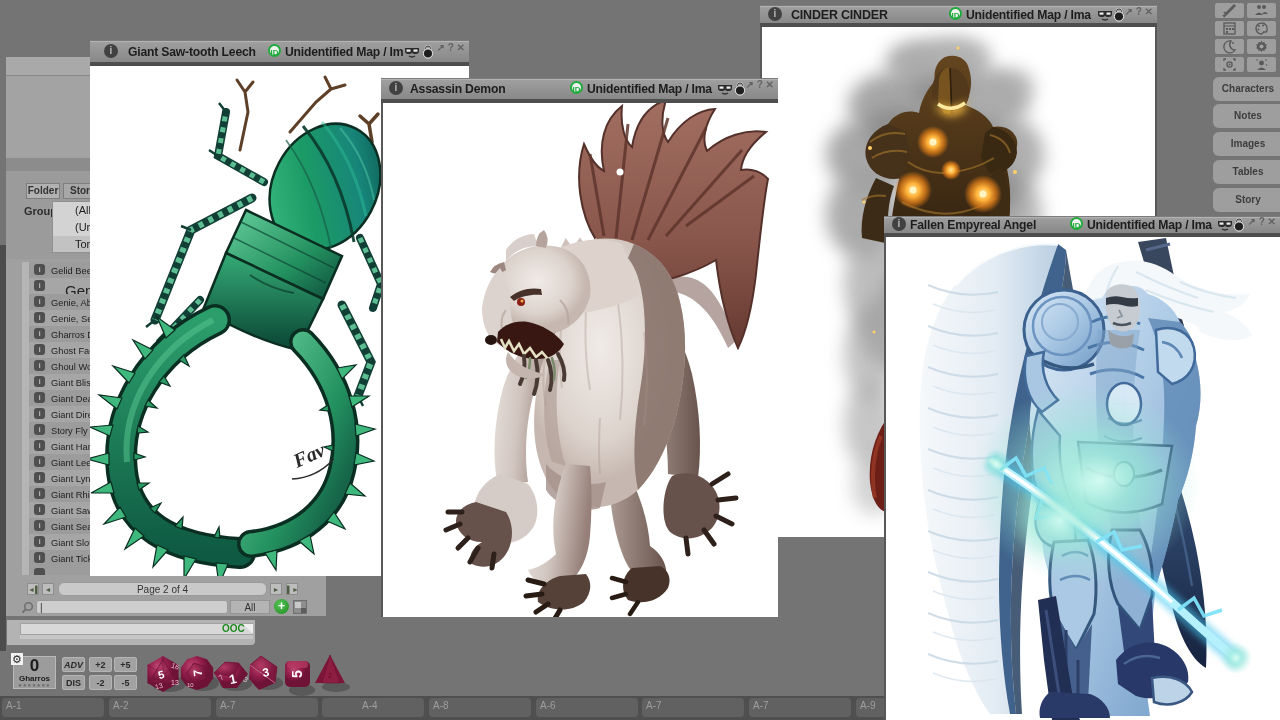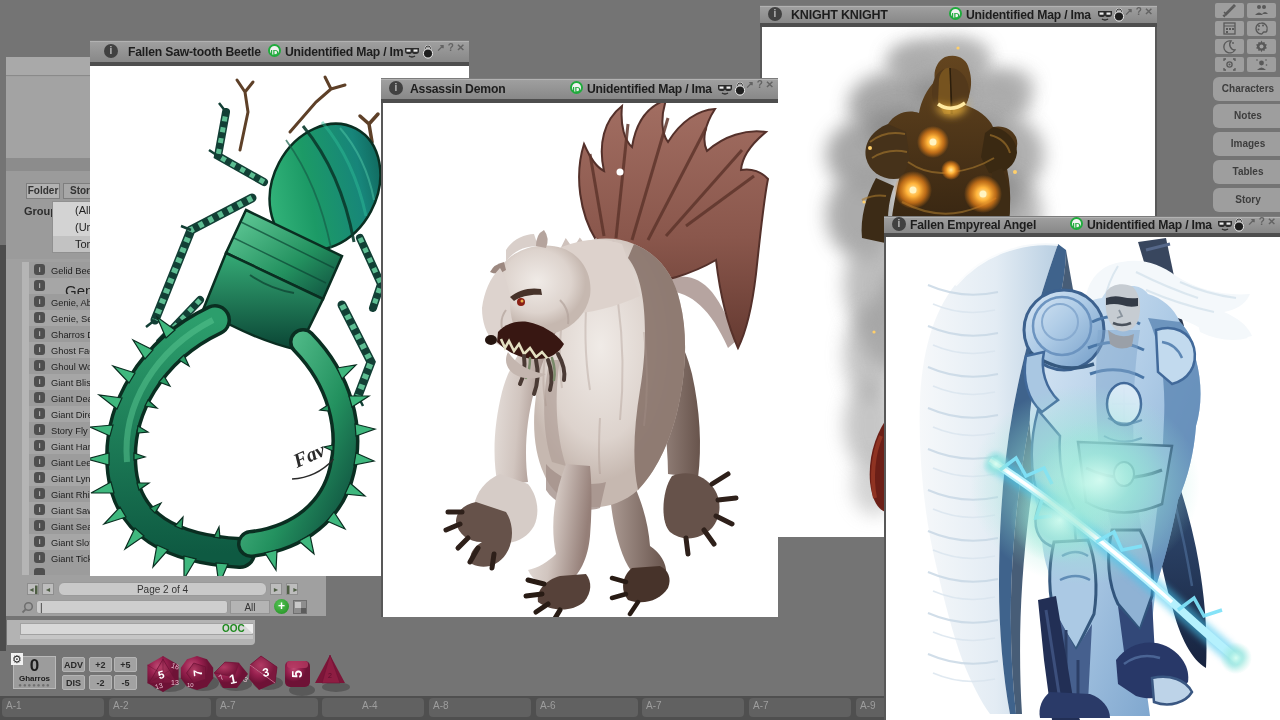--- a/index.html
+++ b/index.html
@@ -144,21 +144,21 @@
   <div class="abs" style="left:215px; top:3px; font-size:10px; font-weight:bold; color:#1f8a1f;">OOC</div>
   <div class="abs" style="left:236px; top:4px; width:0; height:0; border-left:10px solid transparent; border-top:10px solid #efefef;"></div>
 </div>
 
 <div class="abs" style="left:11px; top:653px; width:12px; height:12px; background:#f2f2f2; color:#2a2a2a; font-size:11px; line-height:12px; text-align:center; z-index:30;">⚙</div>
 <div class="abs" style="left:13px; top:656px; width:43px; height:33px; background:#9c9c9c; border:1px solid #b9b9b9; z-index:29;">
   <div style="font-size:17px; font-weight:bold; color:#1c1c1c; text-align:center; line-height:17px;">0</div>
   <div style="font-size:8px; font-weight:bold; color:#1c1c1c; text-align:center;">Gharros</div>
   <div style="font-size:6px; color:#6f6f6f; text-align:center; letter-spacing:1px; line-height:5px;">●●●●●●●</div>
 </div>
-<div class="abs btnm" style="left:62px; top:657px;">ADV</div>
+<div class="abs btnm" style="left:62px; top:657px;font-style:italic;">ADV</div>
 <div class="abs btnm" style="left:89px; top:657px;">+2</div>
 <div class="abs btnm" style="left:114px; top:657px;">+5</div>
 <div class="abs btnm" style="left:62px; top:675px;">DIS</div>
 <div class="abs btnm" style="left:89px; top:675px;">-2</div>
 <div class="abs btnm" style="left:114px; top:675px;">-5</div>
 <style>
  .btnm { width:23px; height:15px; background:#a2a2a2; border:1px solid #b5b5b5; border-radius:2px; font-size:9px; font-weight:bold; color:#2a2a2a; text-align:center; line-height:14px; }
  .btnm:nth-of-type(n) {}
 </style>
 
@@ -375,21 +375,21 @@
         <path d="M881 436 C 873 454 871 478 875 498" stroke="#8f3322" stroke-width="4" fill="none"></path>
         <path d="M886 410 C 894 430 896 460 892 490" stroke="#54150f" stroke-width="3" fill="none"></path>
         <circle cx="870" cy="148" r="2" fill="#ffcf6a"></circle>
         <circle cx="1015" cy="172" r="2" fill="#ffcf6a"></circle>
         <circle cx="864" cy="202" r="1.6" fill="#ffcf6a"></circle>
         <circle cx="1010" cy="252" r="1.6" fill="#ffcf6a"></circle>
         <circle cx="874" cy="332" r="1.6" fill="#ffcf6a"></circle>
         <circle cx="958" cy="48" r="1.6" fill="#ffcf6a"></circle>
       </svg></div>
   <div class="info" style="left:8px; top:2px;">i</div>
-  <div class="wtitle" style="left:31px; top:3px; font-size:12.5px;">KNIGHT KNIGHT</div>
+  <div class="wtitle" style="left:31px; top:3px; font-size:12.5px;">CINDER CINDER</div>
   <div class="idb" style="left:189px; top:2px;">ID</div>
   <div class="wtitle" style="left:206px; top:3px;">Unidentified Map / Ima</div>
     <svg class="abs" style="left:337px; top:3px;" width="16" height="13" viewBox="0 0 16 13">
       <path d="M1 3 h14 v3 a3 3 0 0 1 -3 3 h-2 a2.5 2.5 0 0 1 -2 -1.4 a2.5 2.5 0 0 1 -2 1.4 h-2 a3 3 0 0 1 -3 -3 Z" fill="#2b2b2b"></path>
       <rect x="2.5" y="4.5" width="4" height="2.2" fill="#efefef"></rect>
       <rect x="9.5" y="4.5" width="4" height="2.2" fill="#efefef"></rect>
       <path d="M5 11 q3 2 6 0" stroke="#2b2b2b" stroke-width="1.4" fill="none"></path>
     </svg>
     <svg class="abs" style="left:353px; top:2px;" width="12" height="15" viewBox="0 0 12 15">
       <path d="M3.5 6 V4.5 a2.5 2.5 0 0 1 5 0 V6" stroke="#e8e8e8" stroke-width="1.6" fill="none"></path>
@@ -480,21 +480,21 @@
         <polygon points="137,483 149,483 139,490" fill="#2a9a64" stroke="#0a2e21" stroke-width="1.2"></polygon>
         <polygon points="150,508 161,503 155,513" fill="#2a9a64" stroke="#0a2e21" stroke-width="1.2"></polygon>
         <polygon points="175,526 183,517 182,529" fill="#2a9a64" stroke="#0a2e21" stroke-width="1.2"></polygon>
         <polygon points="214,537 219,527 220,538" fill="#2a9a64" stroke="#0a2e21" stroke-width="1.2"></polygon>
         <polygon points="328,405 320,410 329,411" fill="#2a9a64" stroke="#0a2e21" stroke-width="1.2"></polygon>
         <polygon points="333,445 324,447 333,451" fill="#2a9a64" stroke="#0a2e21" stroke-width="1.2"></polygon>
         <text x="297" y="468" font-size="20" font-style="italic" font-weight="bold" fill="#2a2a2a" transform="rotate(-24 297 468)" font-family="Liberation Serif">Fav</text>
         <path d="M288 476 q 22 9 46 -1" stroke="#2a2a2a" stroke-width="1.5" fill="none" transform="rotate(-24 297 468)"></path>
       </svg></div>
   <div class="info" style="left:14px; top:4px;">i</div>
-  <div class="wtitle" style="left:38px; top:5px;">Fallen Saw-tooth Beetle</div>
+  <div class="wtitle" style="left:38px; top:5px;">Giant Saw-tooth Leech</div>
   <div class="idb" style="left:178px; top:4px;">ID</div>
   <div class="wtitle" style="left:195px; top:5px;">Unidentified Map / Im</div>
     <svg class="abs" style="left:314px; top:5px;" width="16" height="13" viewBox="0 0 16 13">
       <path d="M1 3 h14 v3 a3 3 0 0 1 -3 3 h-2 a2.5 2.5 0 0 1 -2 -1.4 a2.5 2.5 0 0 1 -2 1.4 h-2 a3 3 0 0 1 -3 -3 Z" fill="#2b2b2b"></path>
       <rect x="2.5" y="4.5" width="4" height="2.2" fill="#efefef"></rect>
       <rect x="9.5" y="4.5" width="4" height="2.2" fill="#efefef"></rect>
       <path d="M5 11 q3 2 6 0" stroke="#2b2b2b" stroke-width="1.4" fill="none"></path>
     </svg>
     <svg class="abs" style="left:332px; top:4px;" width="12" height="15" viewBox="0 0 12 15">
       <path d="M3.5 6 V4.5 a2.5 2.5 0 0 1 5 0 V6" stroke="#e8e8e8" stroke-width="1.6" fill="none"></path>

